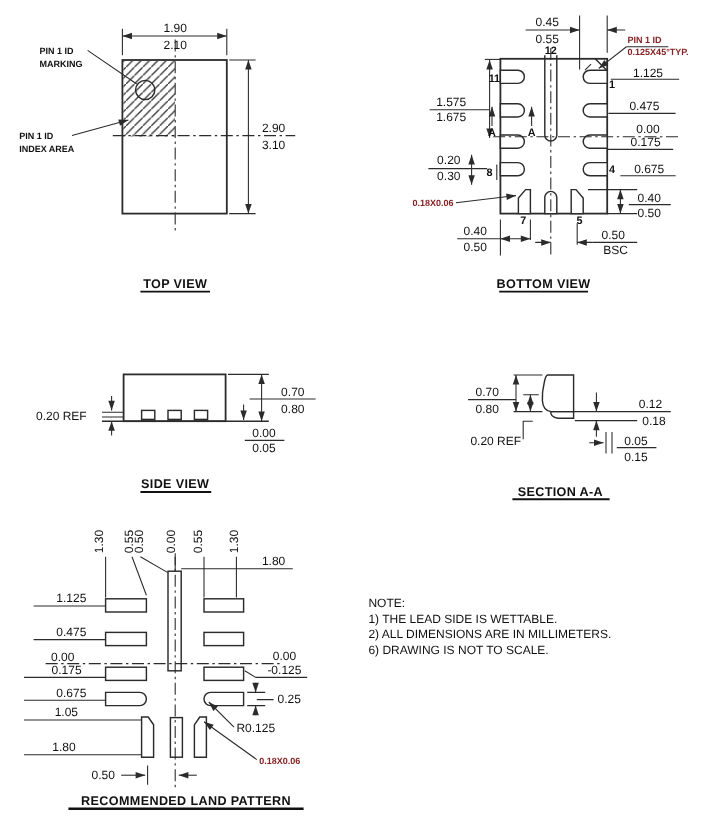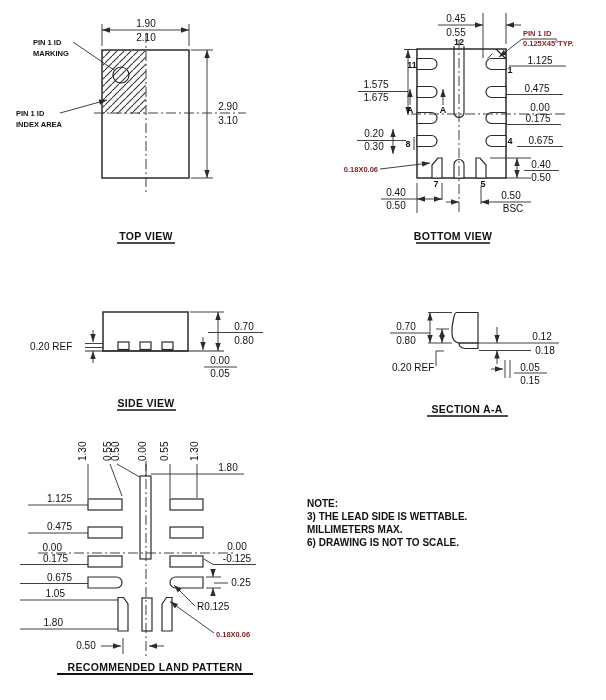--- a/index.html
+++ b/index.html
@@ -14,21 +14,21 @@
   .ttl{font-size:10.5px;font-weight:bold;letter-spacing:.3px;}
   .as{text-anchor:start;} .ae{text-anchor:end;}
   .ol{stroke:#2b2b2b;stroke-width:1.5;fill:none;}
   .ol2{stroke:#2b2b2b;stroke-width:1.2;fill:none;}
   .pin{stroke:#2b2b2b;stroke-width:1.2;fill:#ffffff;}
   .dl{stroke:#2b2b2b;stroke-width:0.9;fill:none;}
   .cl{stroke:#2b2b2b;stroke-width:0.9;fill:none;stroke-dasharray:10 3 2 3;}
   .ul{stroke:#111111;stroke-width:1.6;}
   .ul2{stroke:#111111;stroke-width:2;}
   .notes{position:absolute;left:307px;top:497px;width:260px;color:#111;
-         font-size:10px;font-weight:bold;line-height:13px;white-space:nowrap;}
+         font-size:10px;font-weight:normal;line-height:13px;white-space:nowrap;}
 </style>
 </head>
 <body>
 
 <div class="page">
 <svg width="606" height="700" viewBox="0 0 606 700">
 <defs>
   <pattern id="hatch" width="7" height="7" patternUnits="userSpaceOnUse">
     <path d="M-1,8 L8,-1" stroke="#333" stroke-width="1.1"></path>
   </pattern>
@@ -303,17 +303,17 @@
   <path d="M195,606 L174,585" class="dl" marker-end="url(#aE)"></path>
   <text x="216" y="637" class="red as">0.18X0.06</text>
   <path d="M214,633 L170,601.5" class="dl" marker-end="url(#aE)"></path>
   <text x="155" y="671" class="ttl">RECOMMENDED LAND PATTERN</text>
   <line x1="57" y1="674" x2="253" y2="674" class="ul2"></line>
 </g>
 </svg>
 
 <div class="notes">
   <div>NOTE:</div>
-  <div>3) THE LEAD SIDE IS WETTABLE.</div>
-  <div>MILLIMETERS MAX.</div>
+  <div>1) THE LEAD SIDE IS WETTABLE.</div>
+  <div>2) ALL DIMENSIONS ARE IN MILLIMETERS.</div>
   <div>6) DRAWING IS NOT TO SCALE.</div>
 </div>
 </div>
 
 </body></html>

